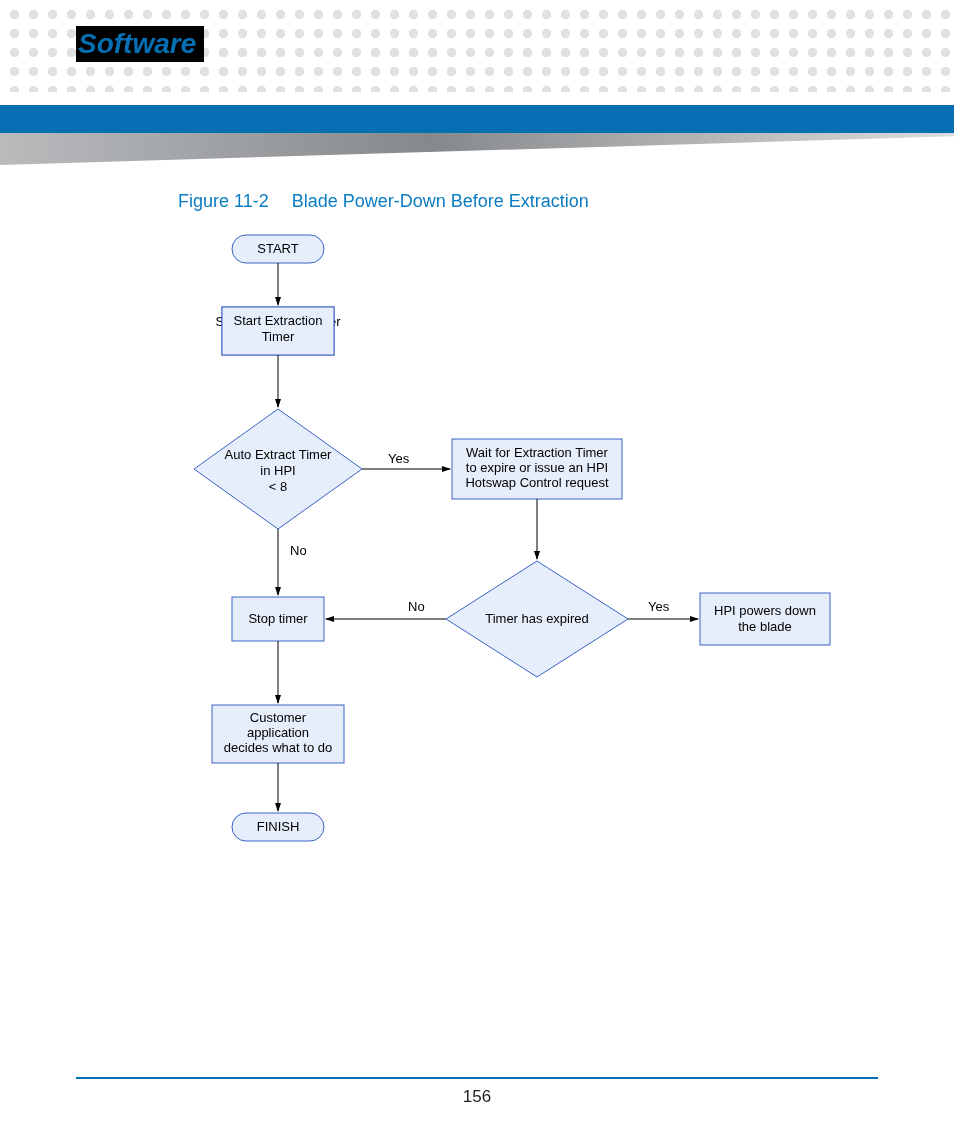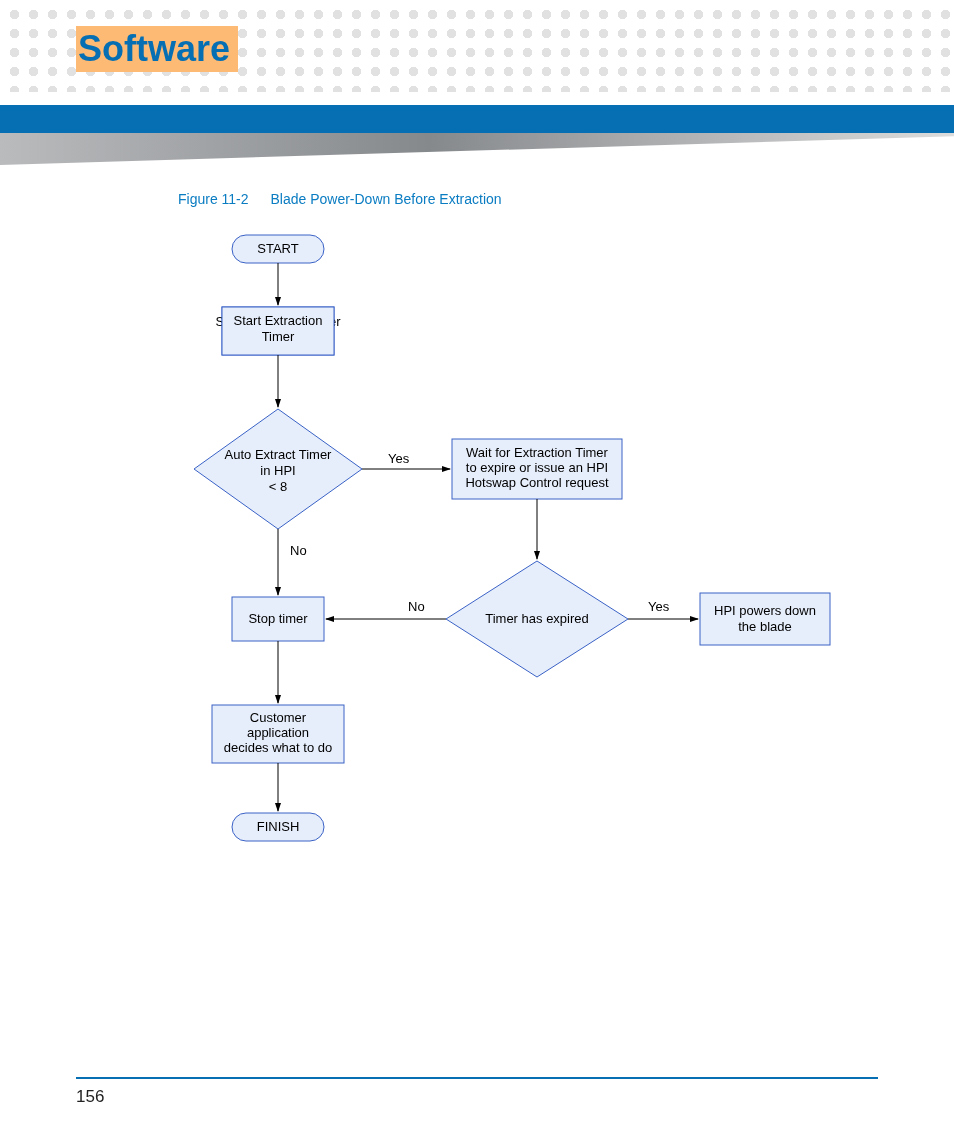--- a/index.html
+++ b/index.html
@@ -19,24 +19,25 @@
     height: 92px;
     background-image: radial-gradient(circle, #c9c9c9 5px, transparent 5px);
     background-size: 19px 19px;
     background-position: 5px 5px;
     opacity: 0.55;
   }
   .section-title {
     position: absolute;
     top: 26px;
     left: 76px;
-    font-size: 36px;
+    font-size: 28px;
     font-weight: 700;
+    font-style: italic;
     color: #066fb3;
-    background: #fdba74;
+    background: #000000;
     padding: 2px 8px 2px 2px;
   }
   .blue-band {
     position: absolute;
     top: 105px;
     left: 0;
     width: 954px;
     height: 28px;
     background: #066fb3;
   }
@@ -47,21 +48,21 @@
     width: 954px;
     height: 32px;
     background: linear-gradient(90deg, #b9bbbd 0%, #86898c 45%, #dcdcdc 100%);
     clip-path: polygon(0 0, 100% 0, 100% 10%, 0 100%);
   }
   .figure-caption {
     position: absolute;
     top: 191px;
     left: 178px;
     color: #0a7cc2;
-    font-size: 14px;
+    font-size: 18px;
   }
   .figure-caption .fignum { margin-right: 18px; }
   .diagram {
     position: absolute;
     top: 225px;
     left: 150px;
     width: 720px;
     height: 700px;
   }
   .diagram text {
@@ -74,21 +75,21 @@
     fill: #000;
   }
   .footer {
     position: absolute;
     bottom: 38px;
     left: 76px;
     width: 802px;
     border-top: 2px solid #066fb3;
     padding-top: 8px;
     display: flex;
-    justify-content: space-between;
+    justify-content: center;
     font-size: 17px;
     color: #222;
     gap: 12px;
   }
   .footer .doc-title { font-style: italic; }
 </style>
 </head>
 <body>
 
 <div class="dot-band"></div>

